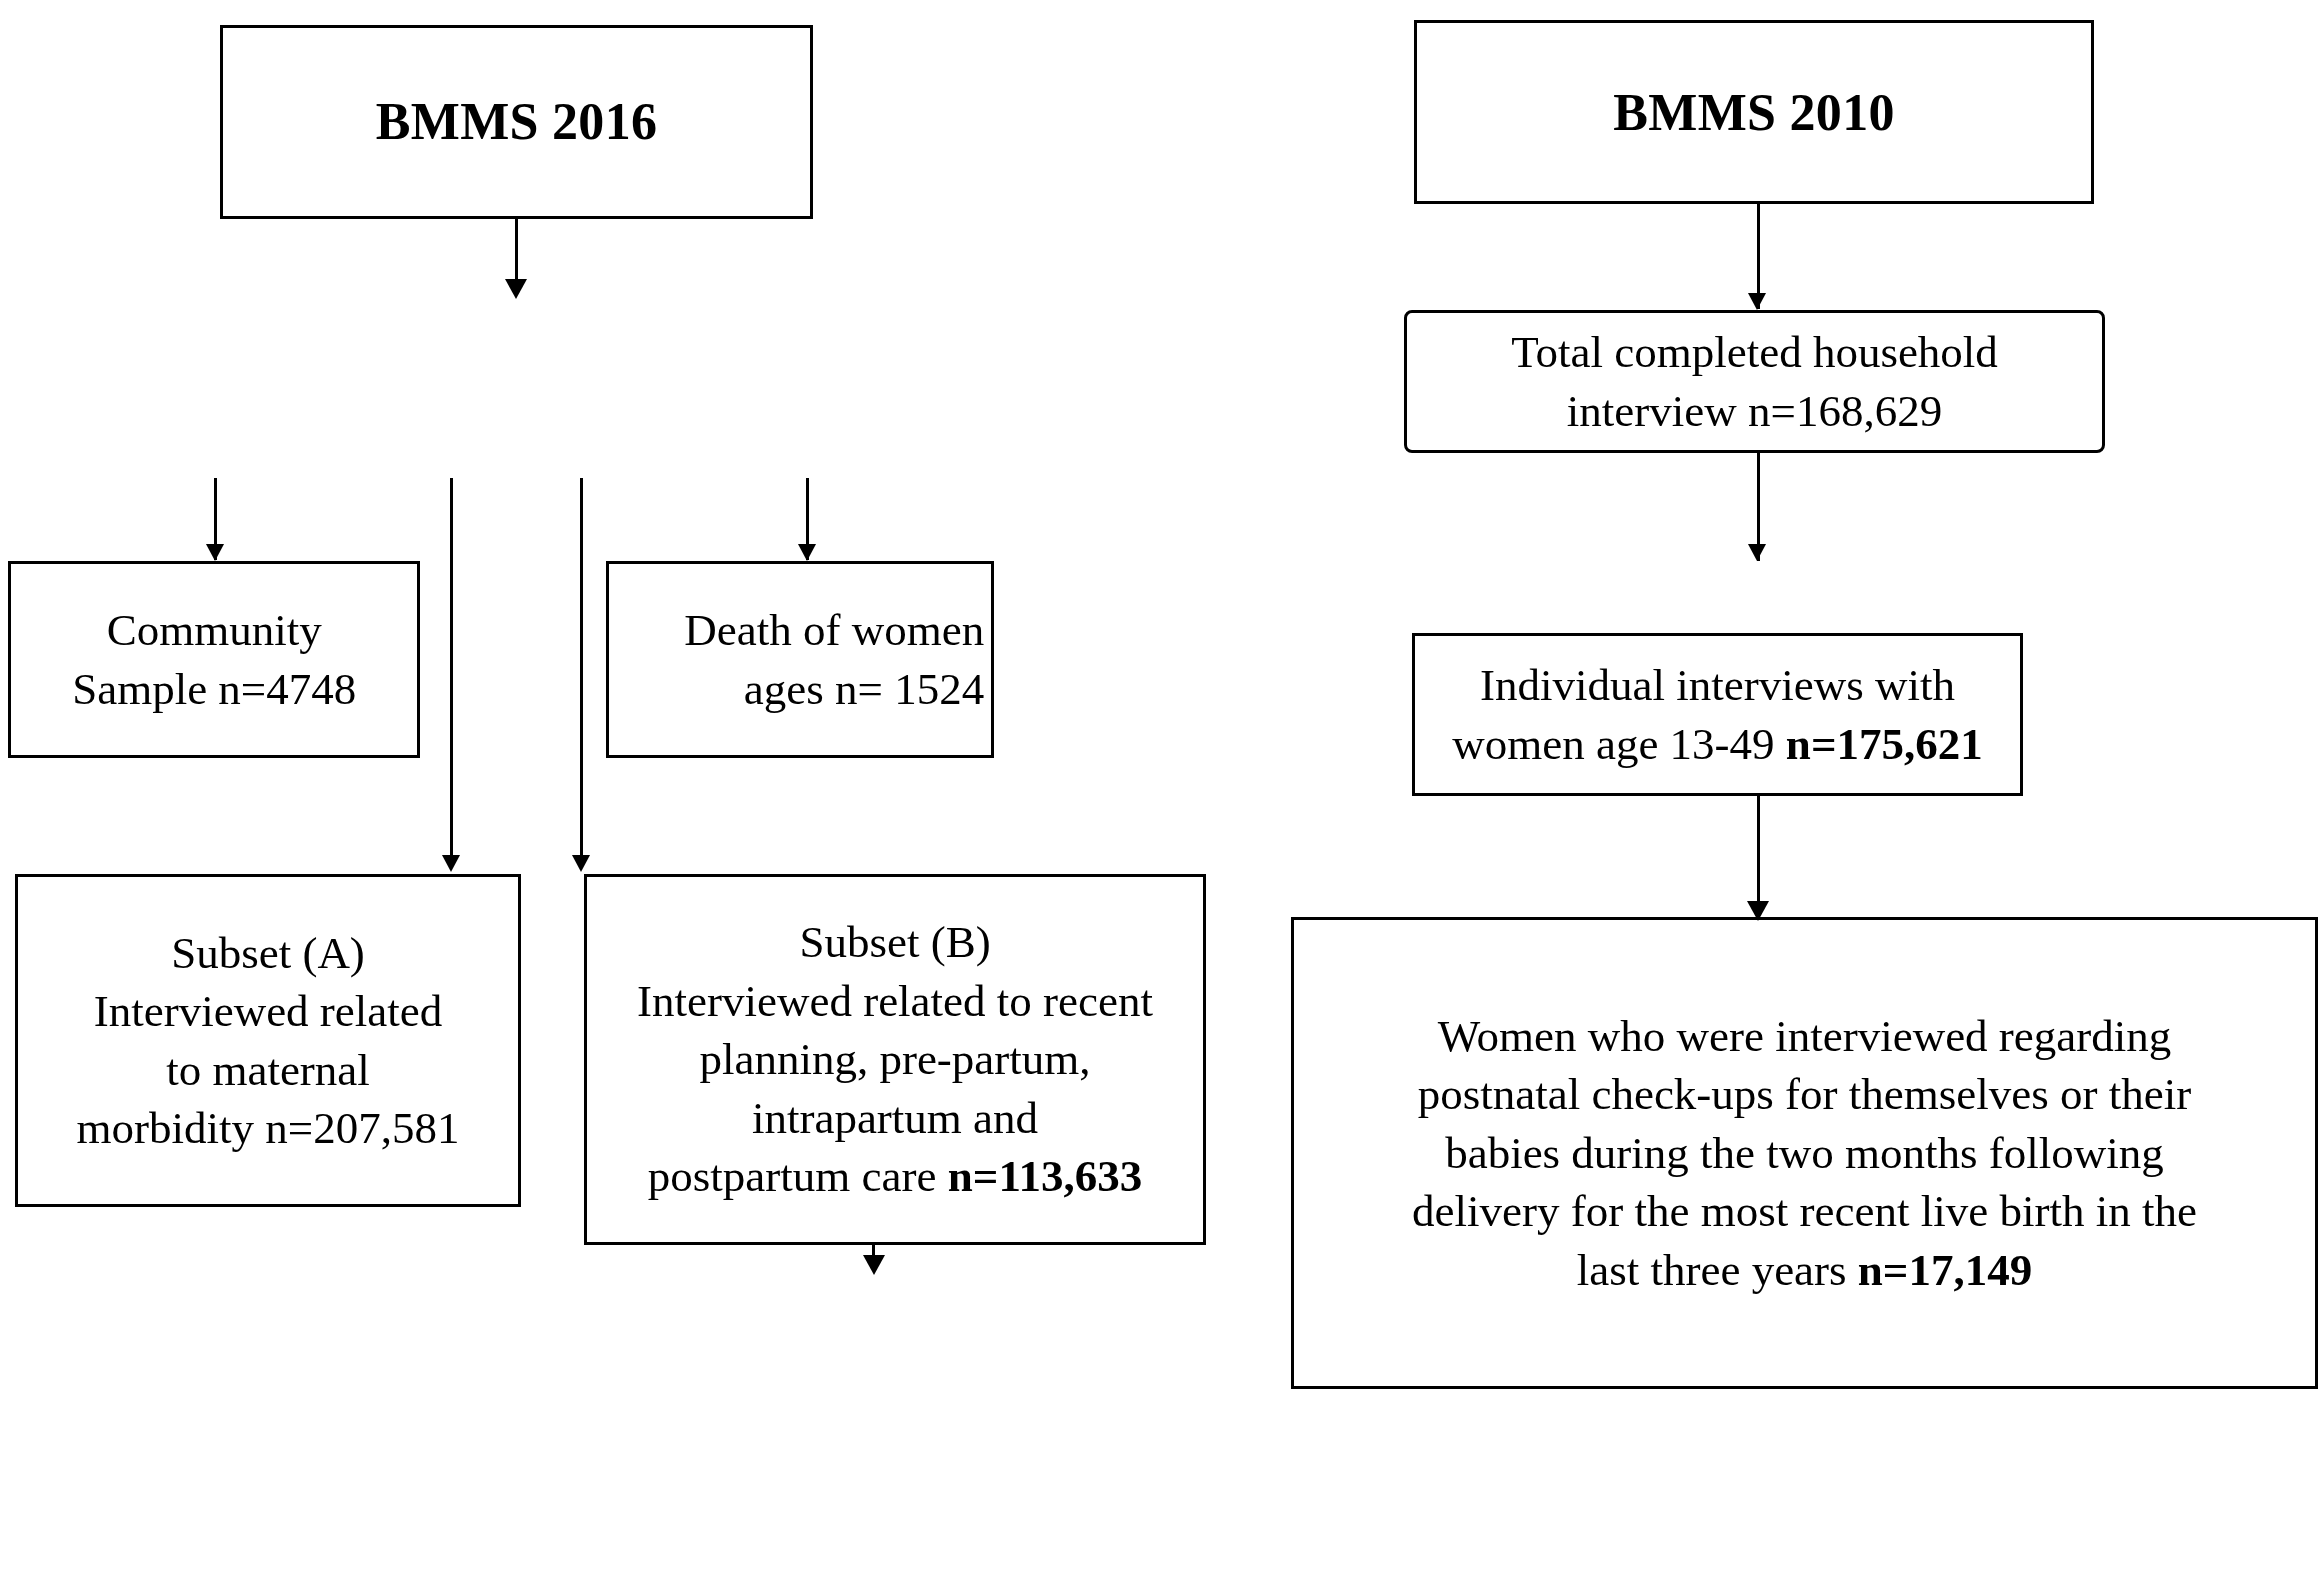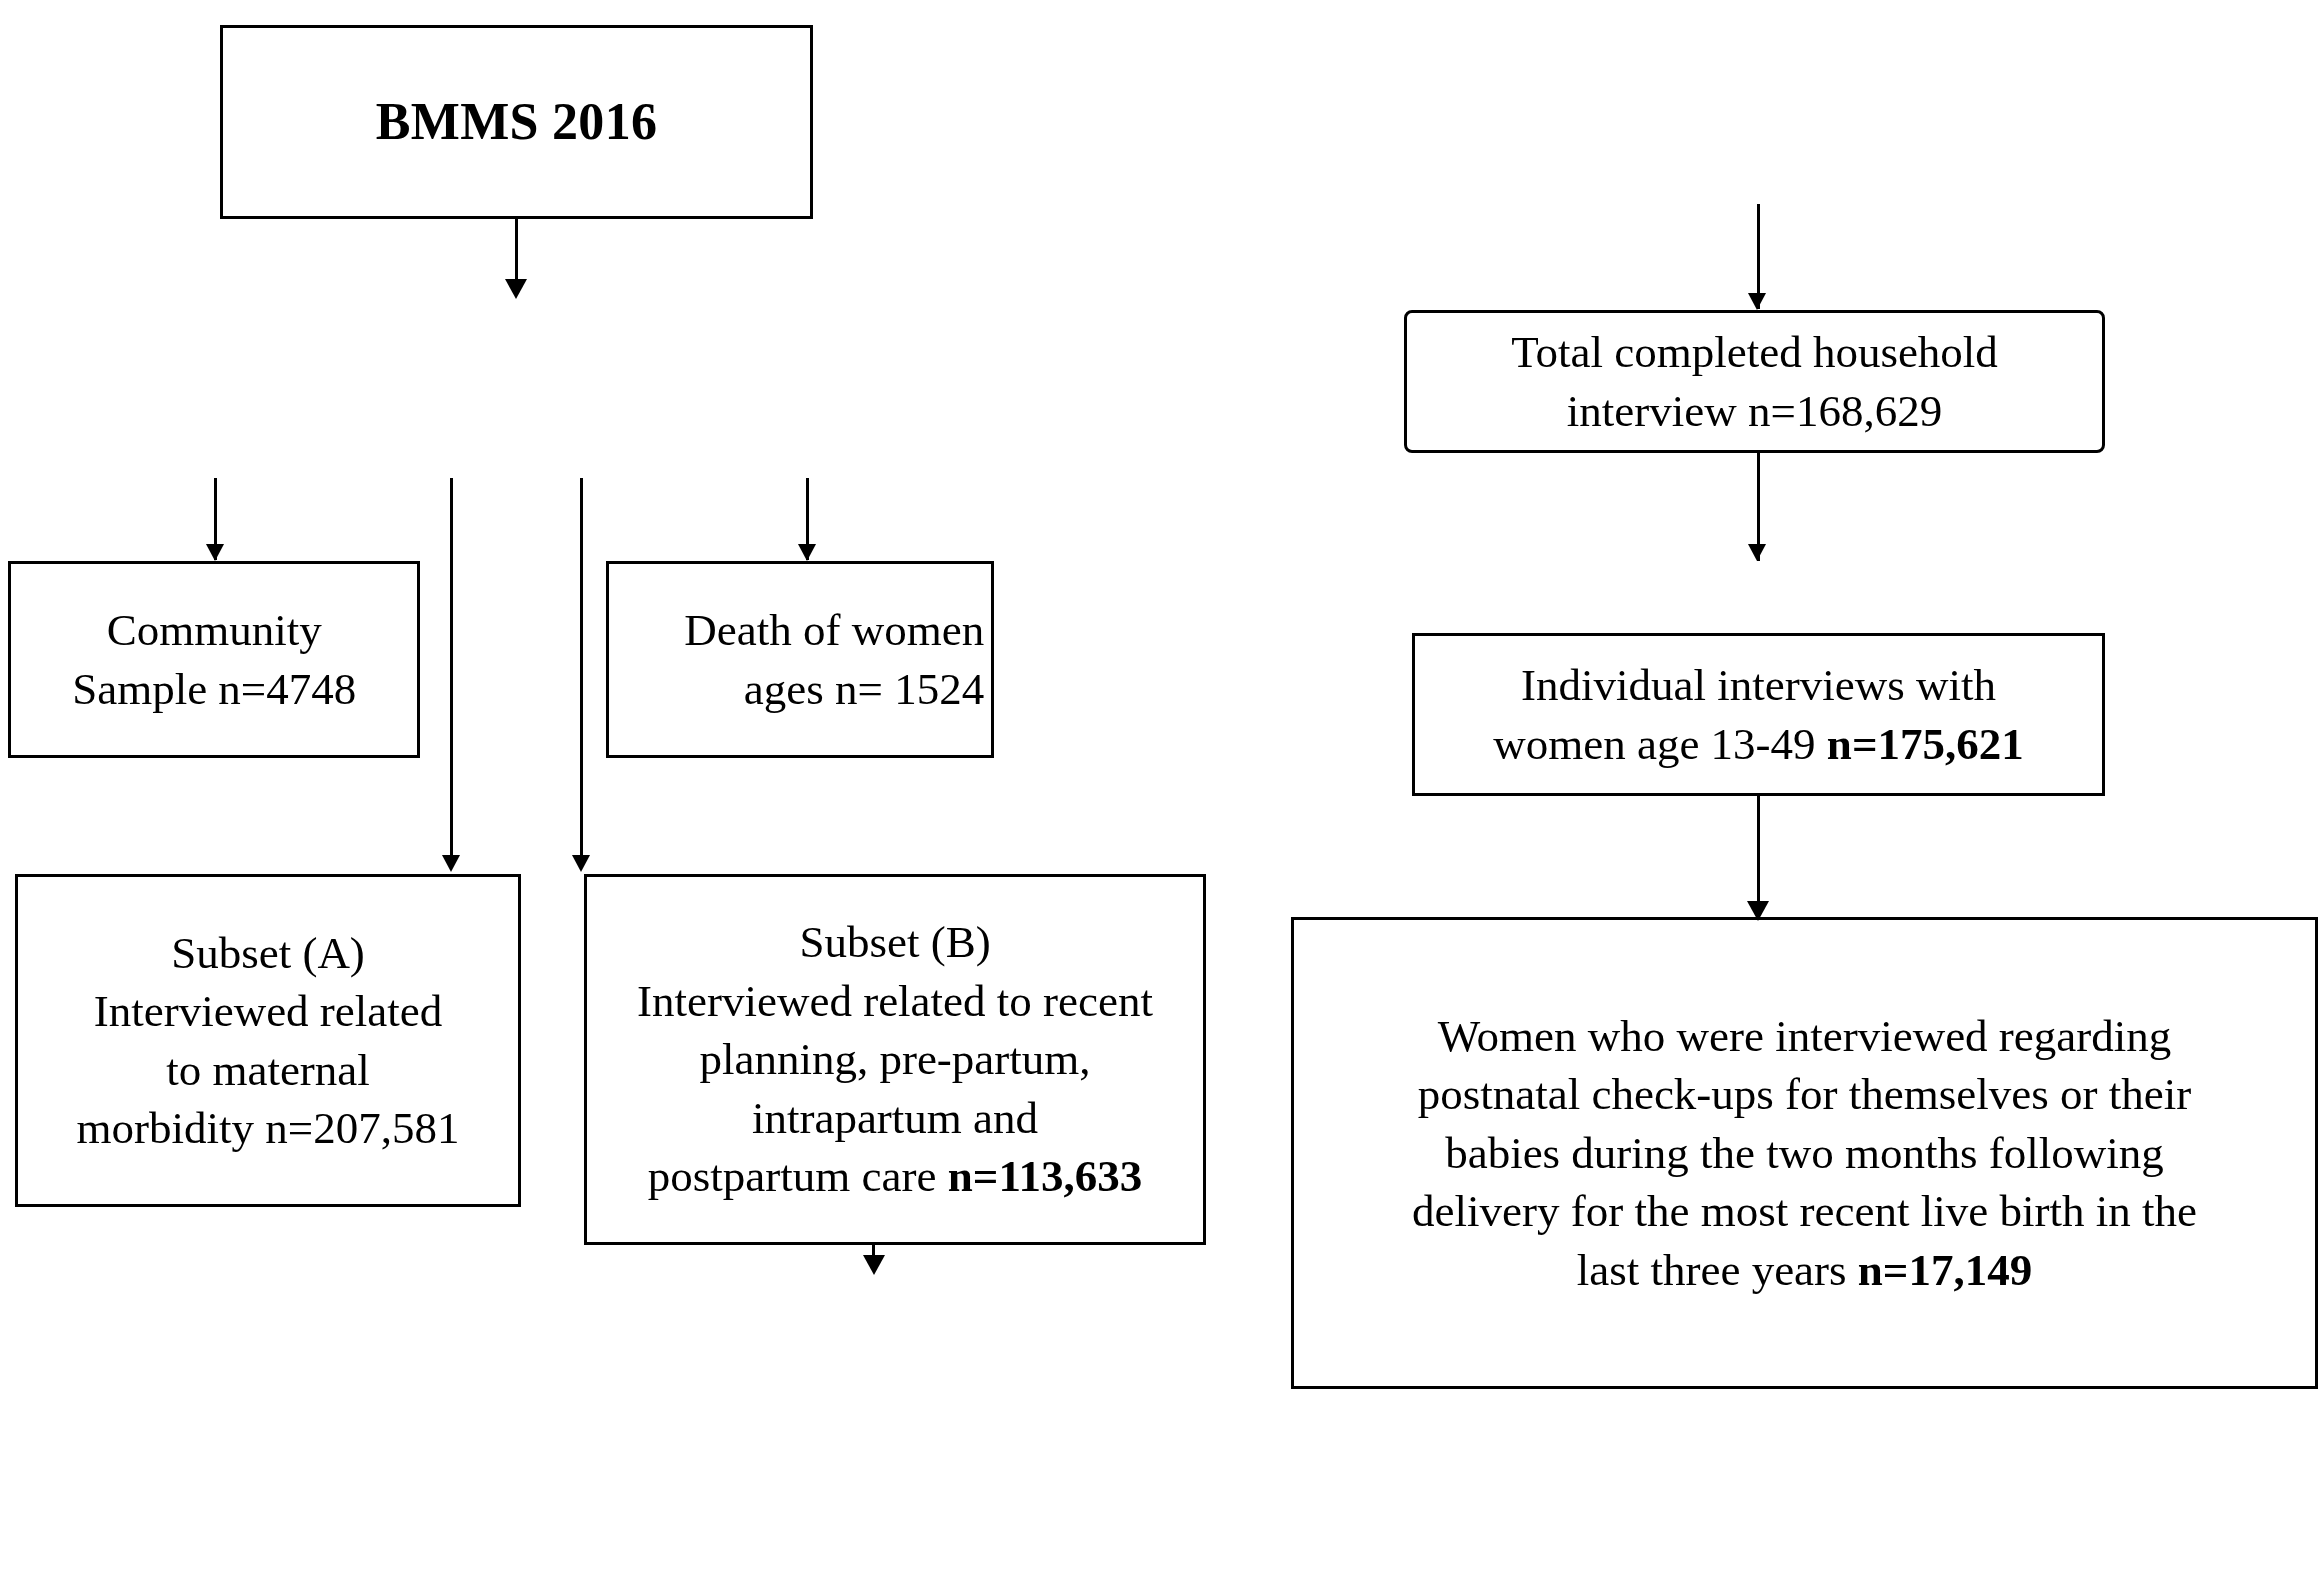--- a/index.html
+++ b/index.html
@@ -120,33 +120,36 @@
 Interviewed related to recent
 planning, pre-partum,
 intrapartum and
 postpartum care </span><span class="emph">n=113,633</span></span>
   </div>
 
   <div class="vline thin" style="left:872px; top:1170px; height:95px;"></div>
   <div class="arrowhead" style="left:863px; top:1255px;"></div>
 
 
+  <div class="node title-node" style="left:1414px; top:20.4px; width:680px; height:184px;">
+    <span class="txt">BMMS 2010</span>
+  </div>
 
   <div class="vline thin" style="left:1757px; top:204px; height:105px;"></div>
   <div class="arrowhead small" style="left:1748px; top:293px;"></div>
 
   <div class="node body-node" style="left:1404px; top:310px; width:701px; height:143px;border-radius:8px;">
     <span class="txt">Total completed household
 interview n=168,629</span>
   </div>
 
   <div class="vline thin" style="left:1757px; top:452px; height:109px;"></div>
   <div class="arrowhead small" style="left:1748px; top:544px;"></div>
 
-  <div class="node body-node" style="left:1412px; top:633px; width:693px; height:163px;">
+  <div class="node body-node" style="left:1412px; top:633px; width:611px; height:163px;">
     <span class="txt"><span>Individual interviews with
 women age 13-49 </span><span class="emph">n=175,621</span></span>
   </div>
 
   <div class="vline thin" style="left:1757px; top:796px; height:119px;"></div>
   <div class="arrowhead" style="left:1747px; top:901px;"></div>
 
   <div class="node body-node" style="left:1291px; top:917px; width:1027px; height:472px;">
     <span class="txt"><span>Women who were interviewed regarding
 postnatal check-ups for themselves or their

